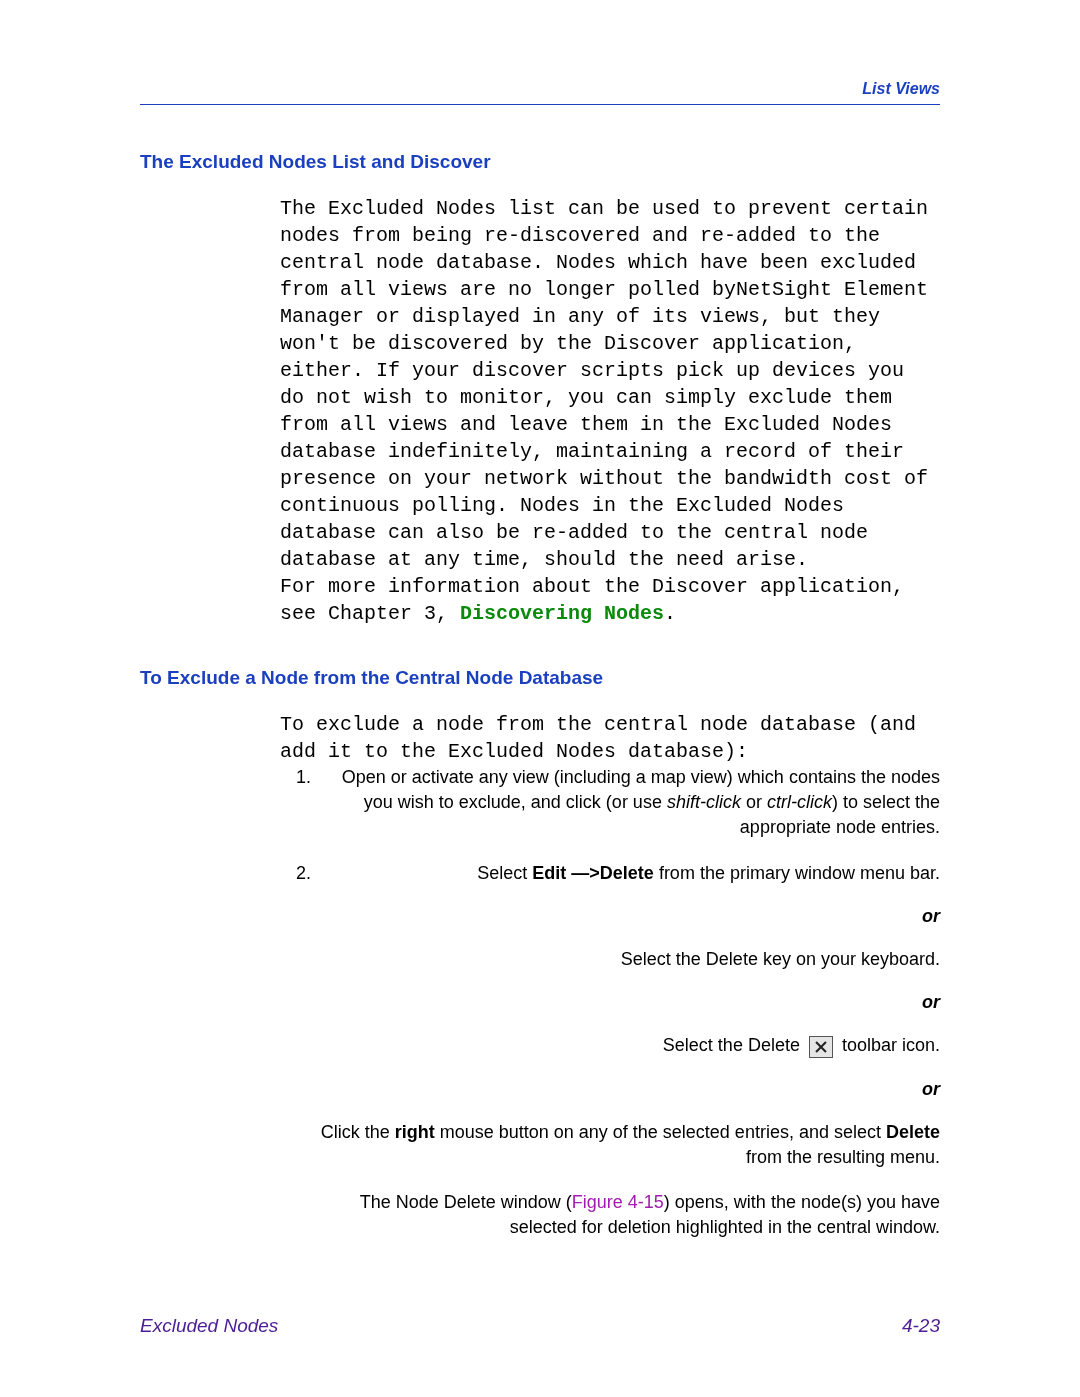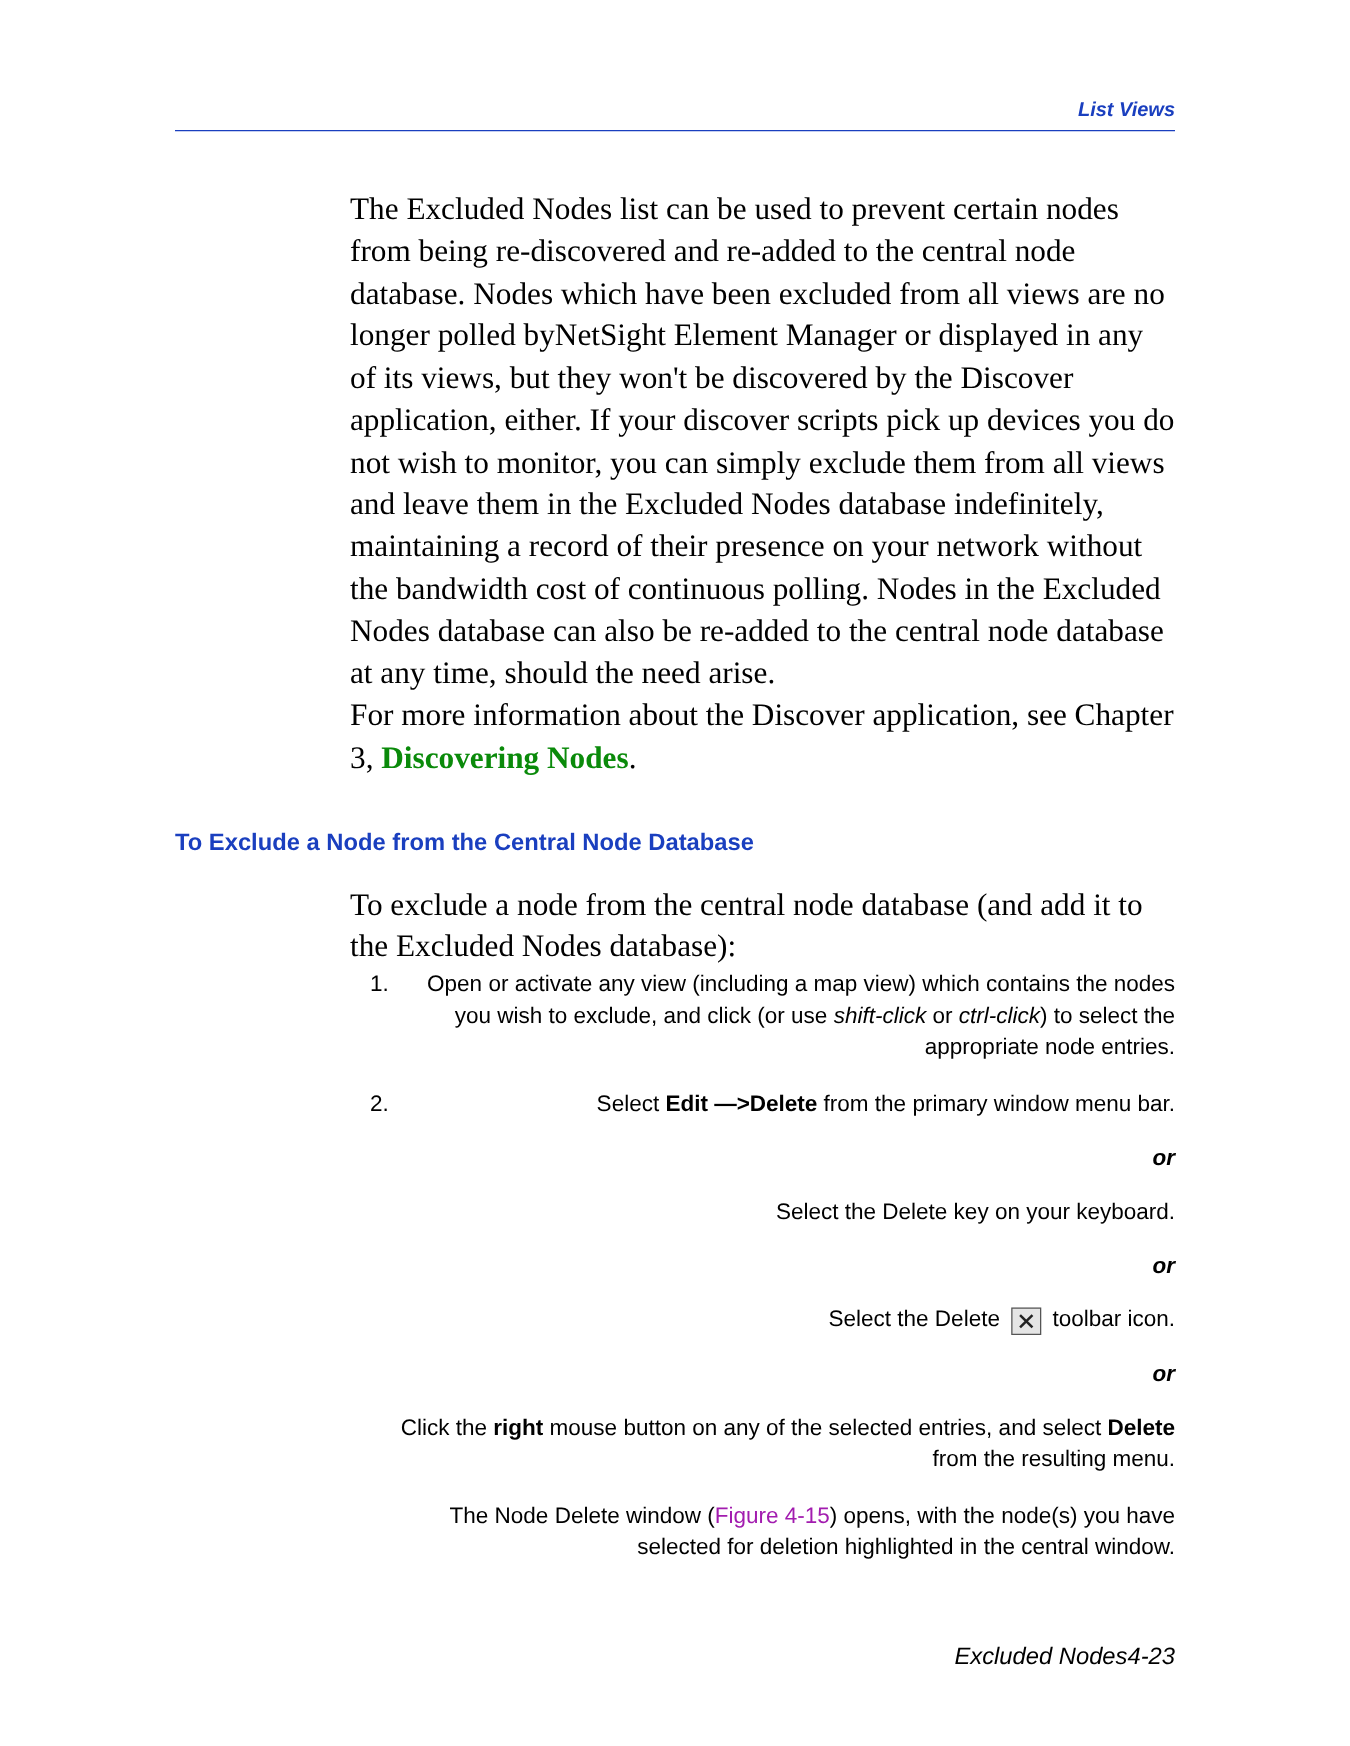--- a/index.html
+++ b/index.html
@@ -41,22 +41,22 @@
   }
   .body-block {
     margin-left: 140px;
     font-size: 19px;
     line-height: 1.35;
   }
   .body-block p {
     margin: 0 0  0;
   }
   .serif-para {
-    font-family: Liberation Serif, serif;
-    font-size: 25px;
+    font-family: Liberation Mono, monospace;
+    font-size: 20px;
     margin-bottom: 18px;
   }
   .link-green {
     color: #0a8a0a;
     font-weight: bold;
   }
   ol.steps {
     margin: 0;
     padding-left: 36px;
     font-family: Arial, Helvetica, sans-serif;
@@ -103,37 +103,38 @@
     border-top: 2px solid #222;
   }
   .delete-icon::before { transform: rotate(45deg); }
   .delete-icon::after  { transform: rotate(-45deg); }
   .footer {
     position: absolute;
     left: 140px;
     right: 140px;
     bottom: 60px;
     display: flex;
-    justify-content: flex-end;
+    justify-content: space-between;
     font-family: Arial, Helvetica, sans-serif;
     font-style: italic;
-    color: #000000;
+    color: #4c1d95;
     font-size: 19px;
   }
   .gap { height: 40px; }
   .bold { font-weight: bold; }
   .ital { font-style: italic; }
 </style>
 </head>
 <body>
 
 <div class="page">
   <div class="header-right">List Views</div>
   <div class="rule"></div>
 
+  <div class="section-title">The Excluded Nodes List and Discover</div>
   <div class="body-block">
     <p class="serif-para">The Excluded Nodes list can be used to prevent certain nodes from being re-discovered and re-added to the central node database. Nodes which have been excluded from all views are no longer polled byNetSight Element Manager or displayed in any of its views, but they won't be discovered by the Discover application, either. If your discover scripts pick up devices you do not wish to monitor, you can simply exclude them from all views and leave them in the Excluded Nodes database indefinitely, maintaining a record of their presence on your network without the bandwidth cost of continuous polling. Nodes in the Excluded Nodes database can also be re-added to the central node database at any time, should the need arise.</p>
     <p class="serif-para">
       <span>For more information about the Discover application, see Chapter 3, </span><span class="link-green">Discovering Nodes</span><span>.</span>
     </p>
   </div>
 
   <div class="gap"></div>
 
   <div class="section-title">To Exclude a Node from the Central Node Database</div>

